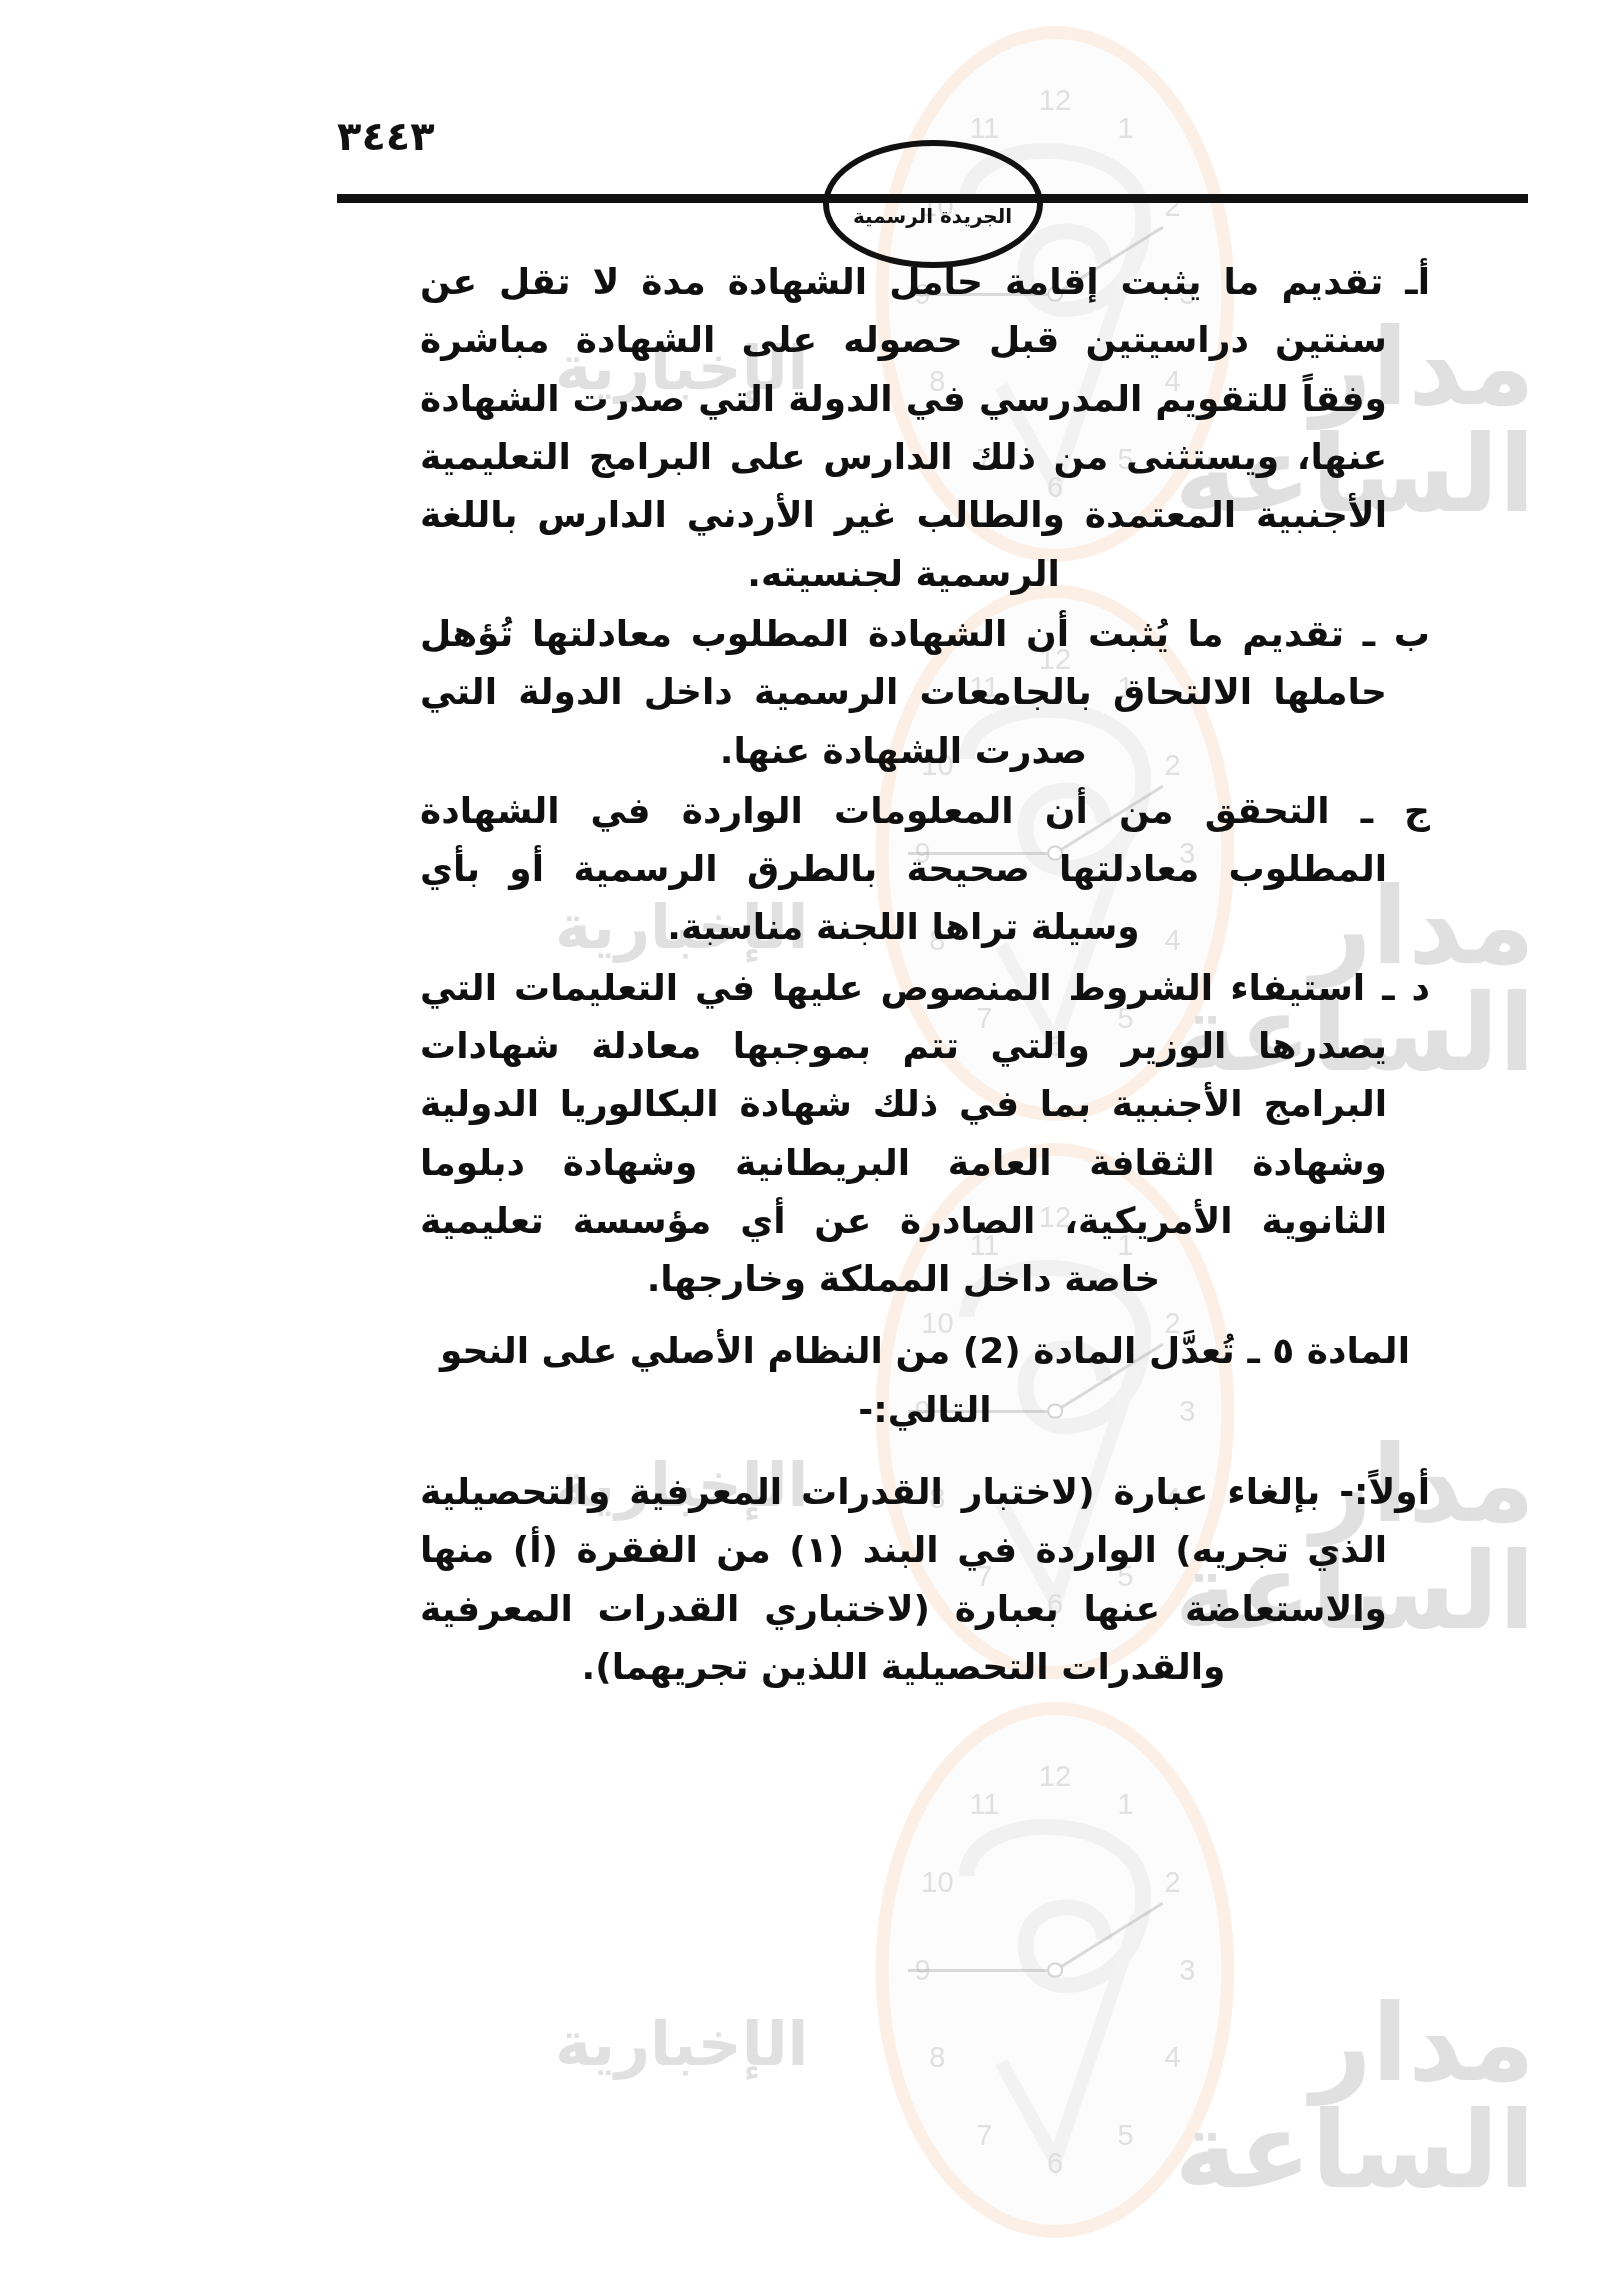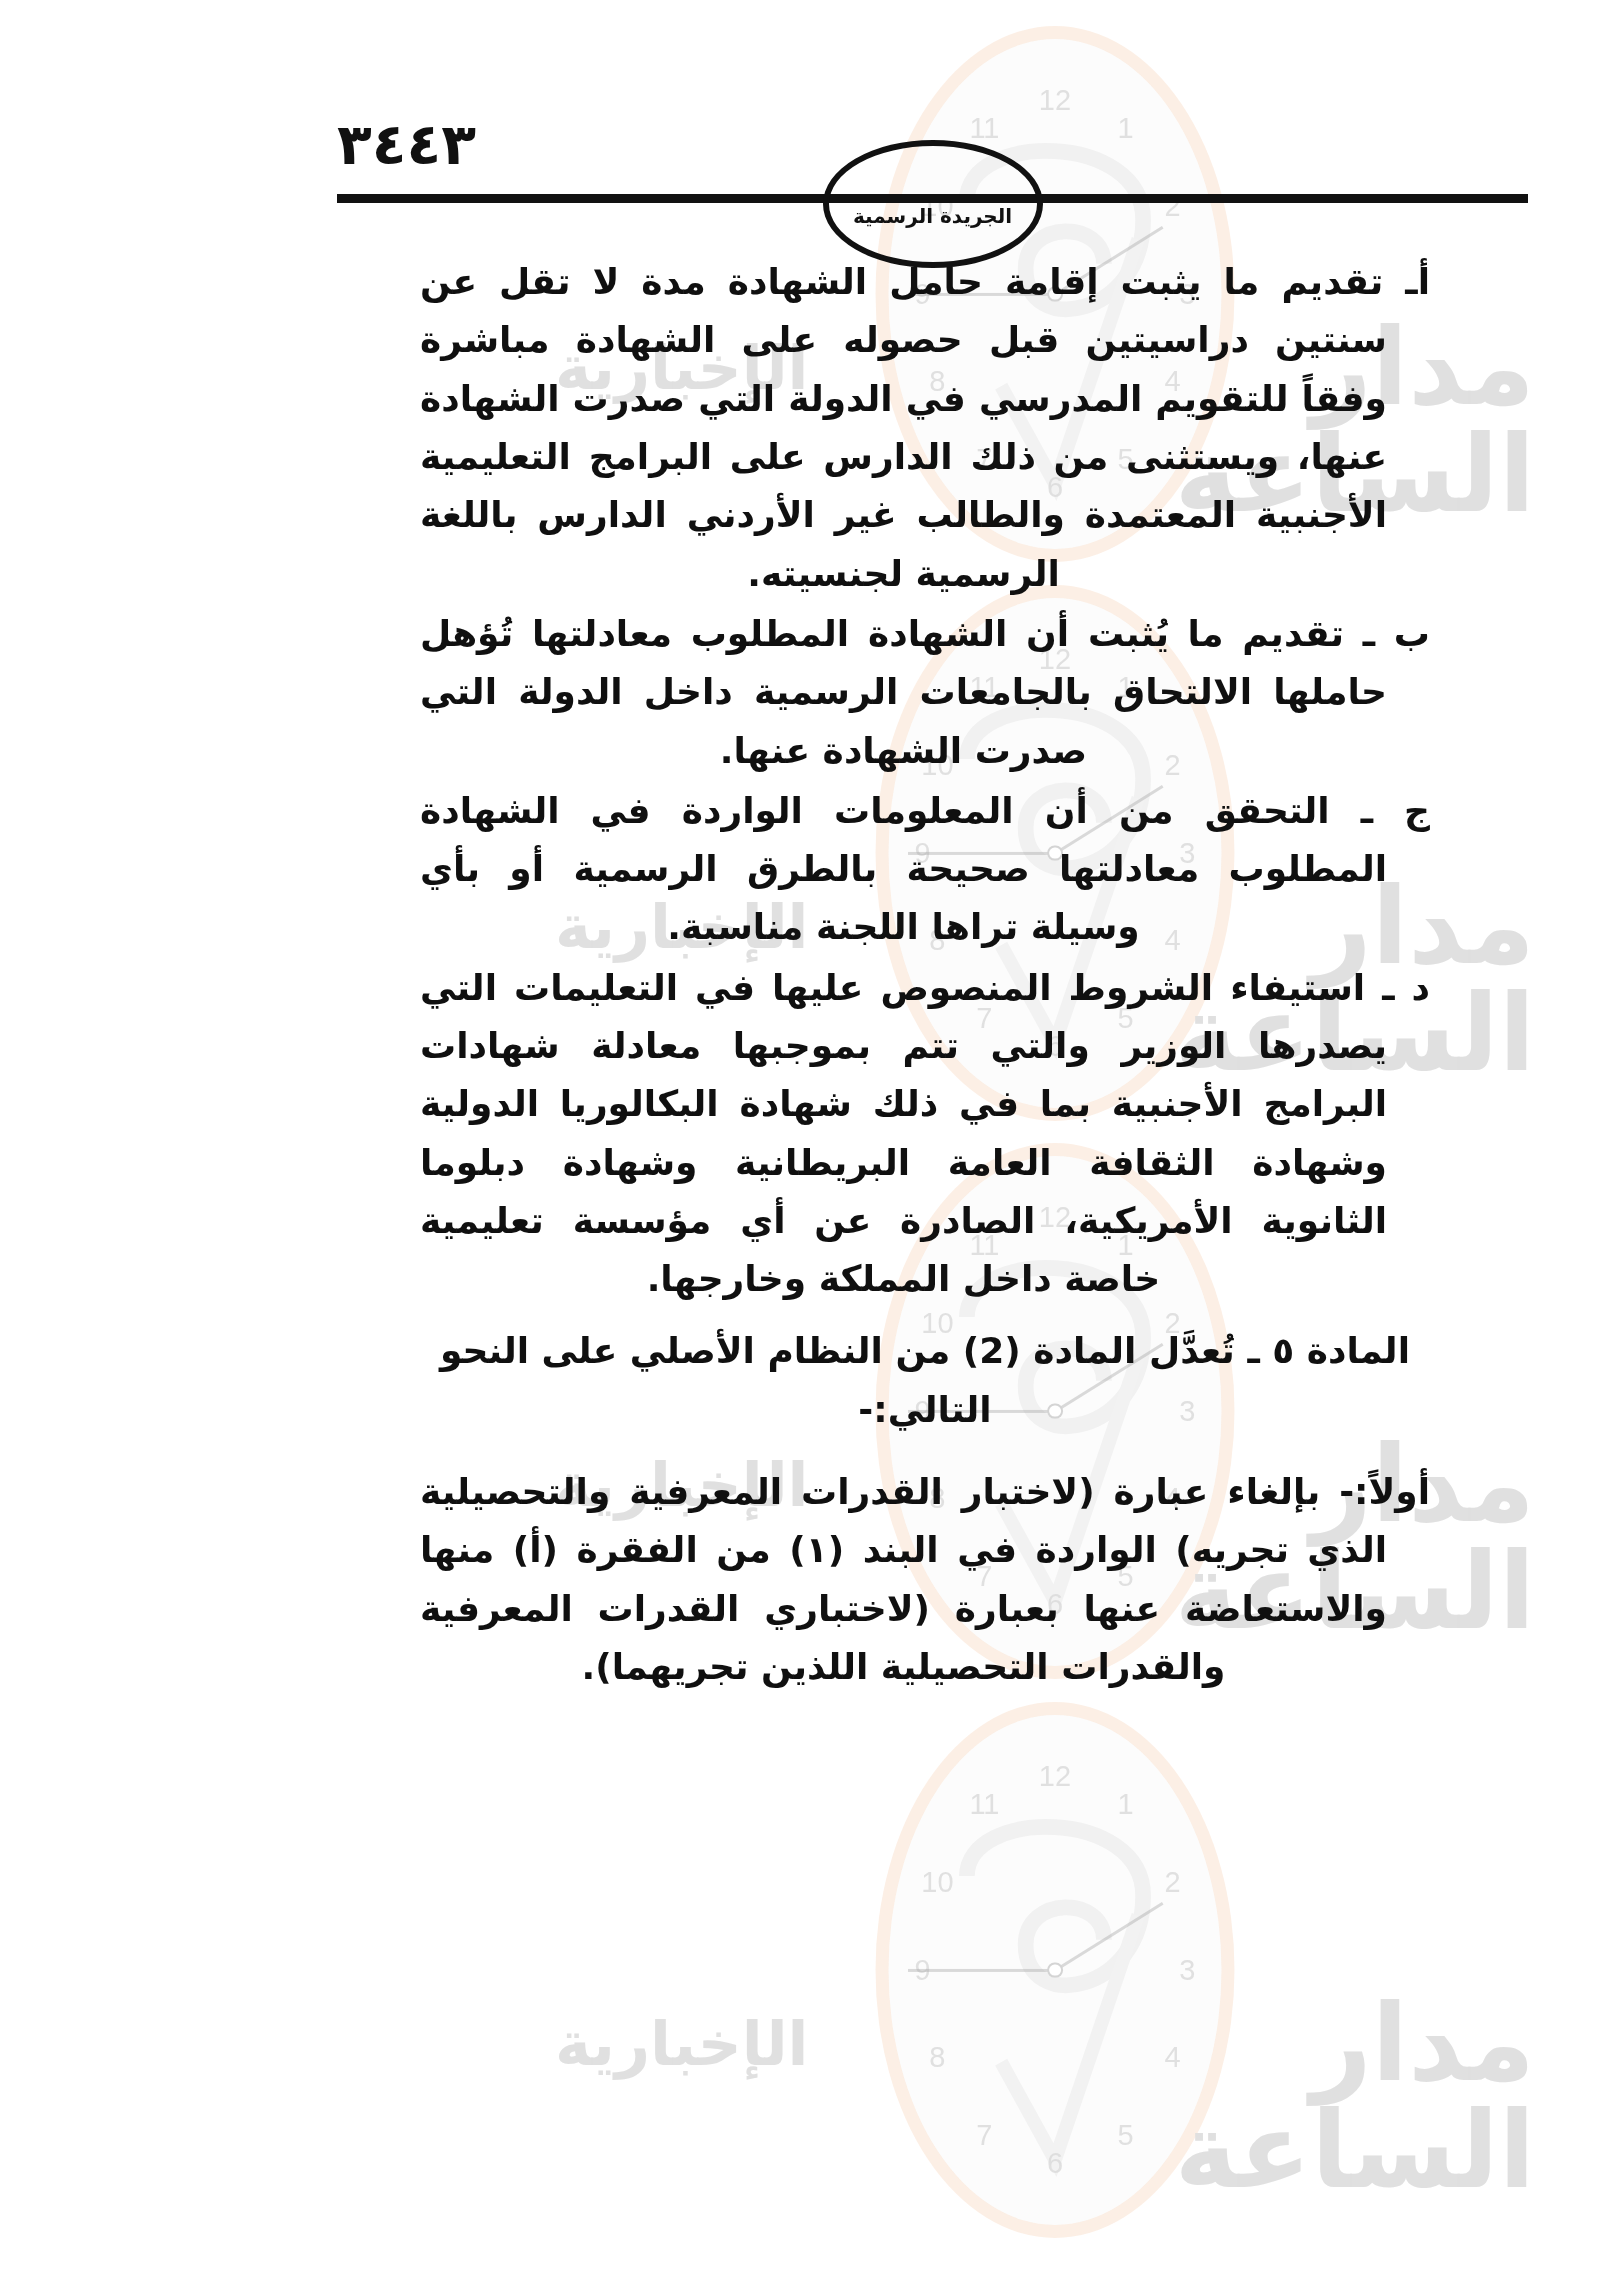--- a/index.html
+++ b/index.html
@@ -126,21 +126,21 @@
     top: 78px;
     left: 0;
     right: 0;
     height: 8.8px;
     background: #111111;
   }
   .page-number {
     position: absolute;
     top: 0px;
     left: 0px;
-    font-size: 57px;
+    font-size: 40px;
     font-weight: bold;
     color: #111;
     font-family: "DejaVu Sans", "Liberation Sans", sans-serif;
     letter-spacing: 1px;
     line-height: 1;
   }
   .gazette-oval {
     position: absolute;
     left: 50%;
     transform: translateX(-50%);

